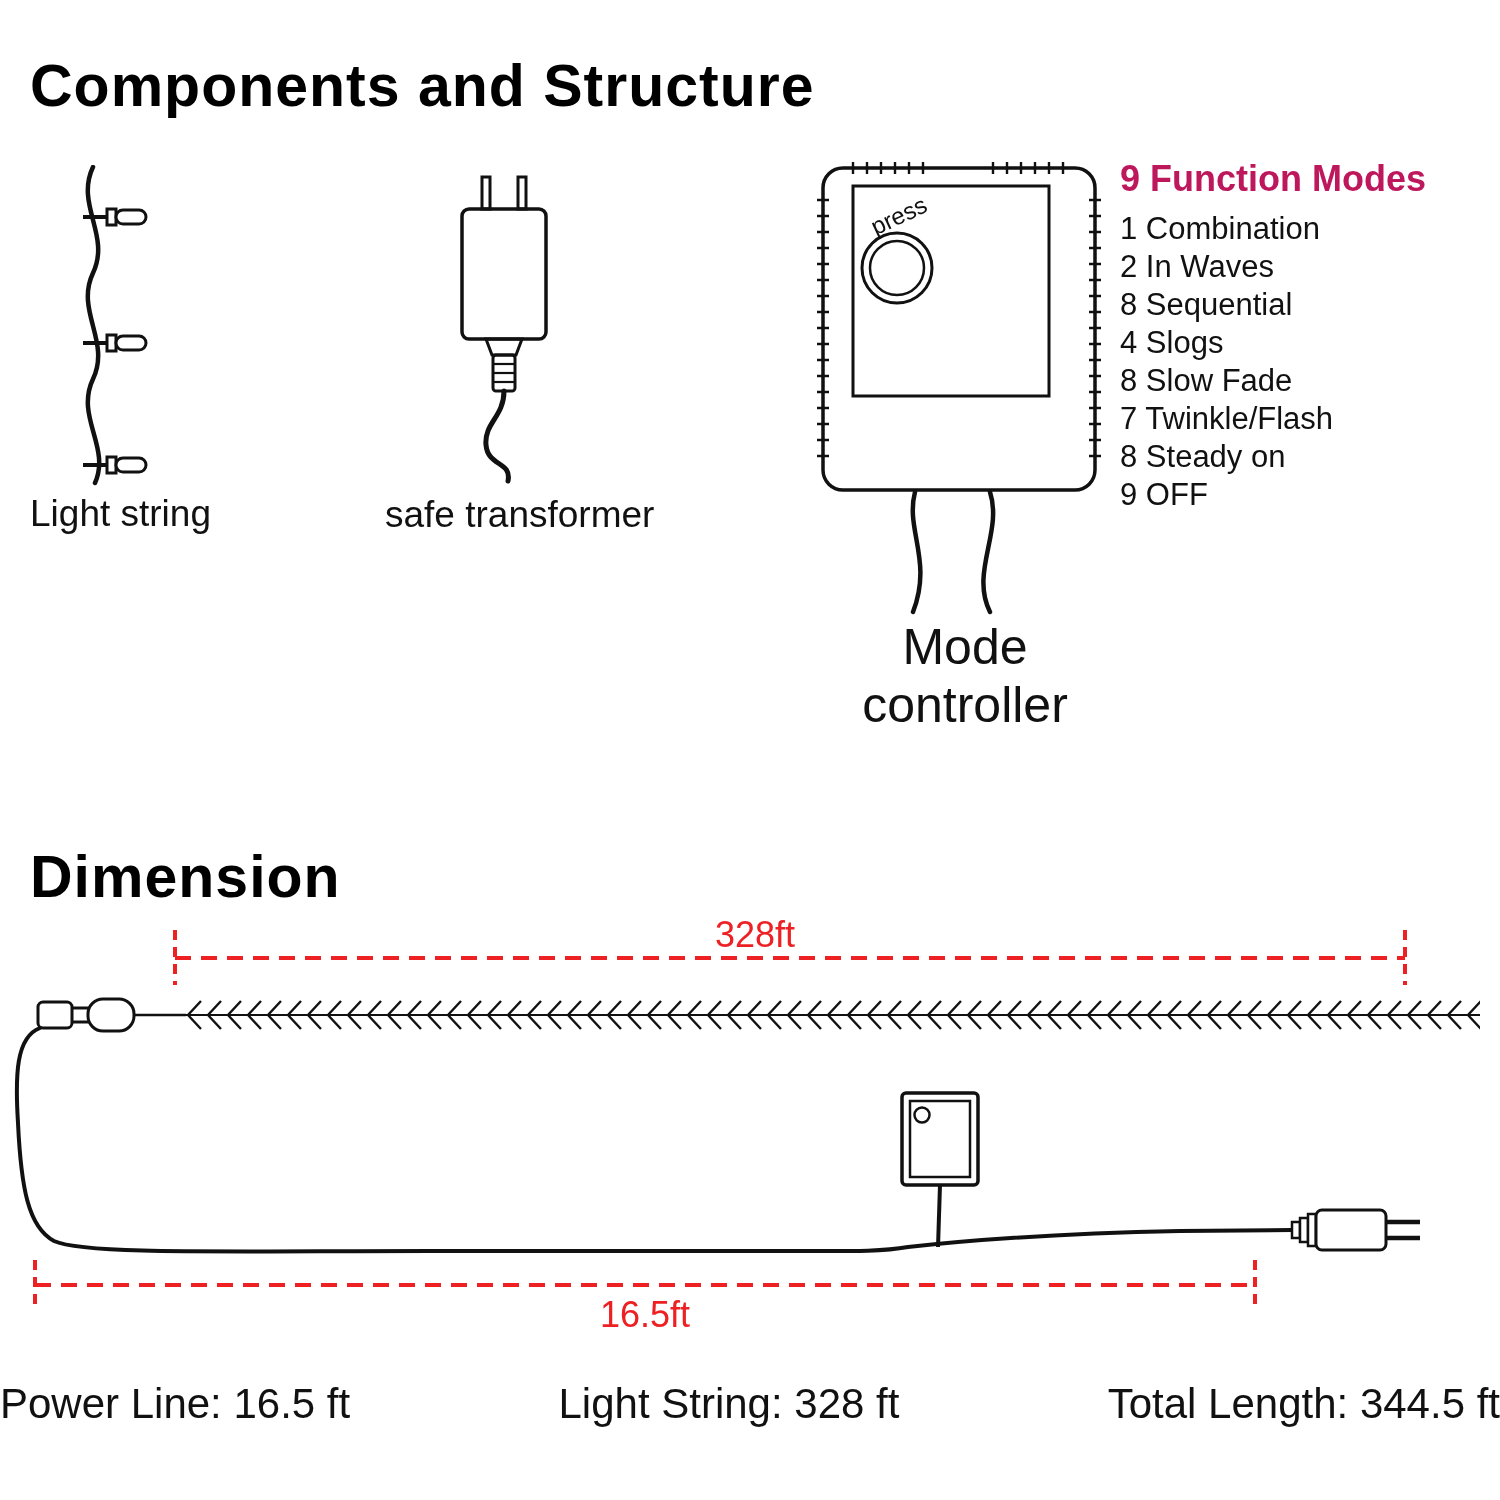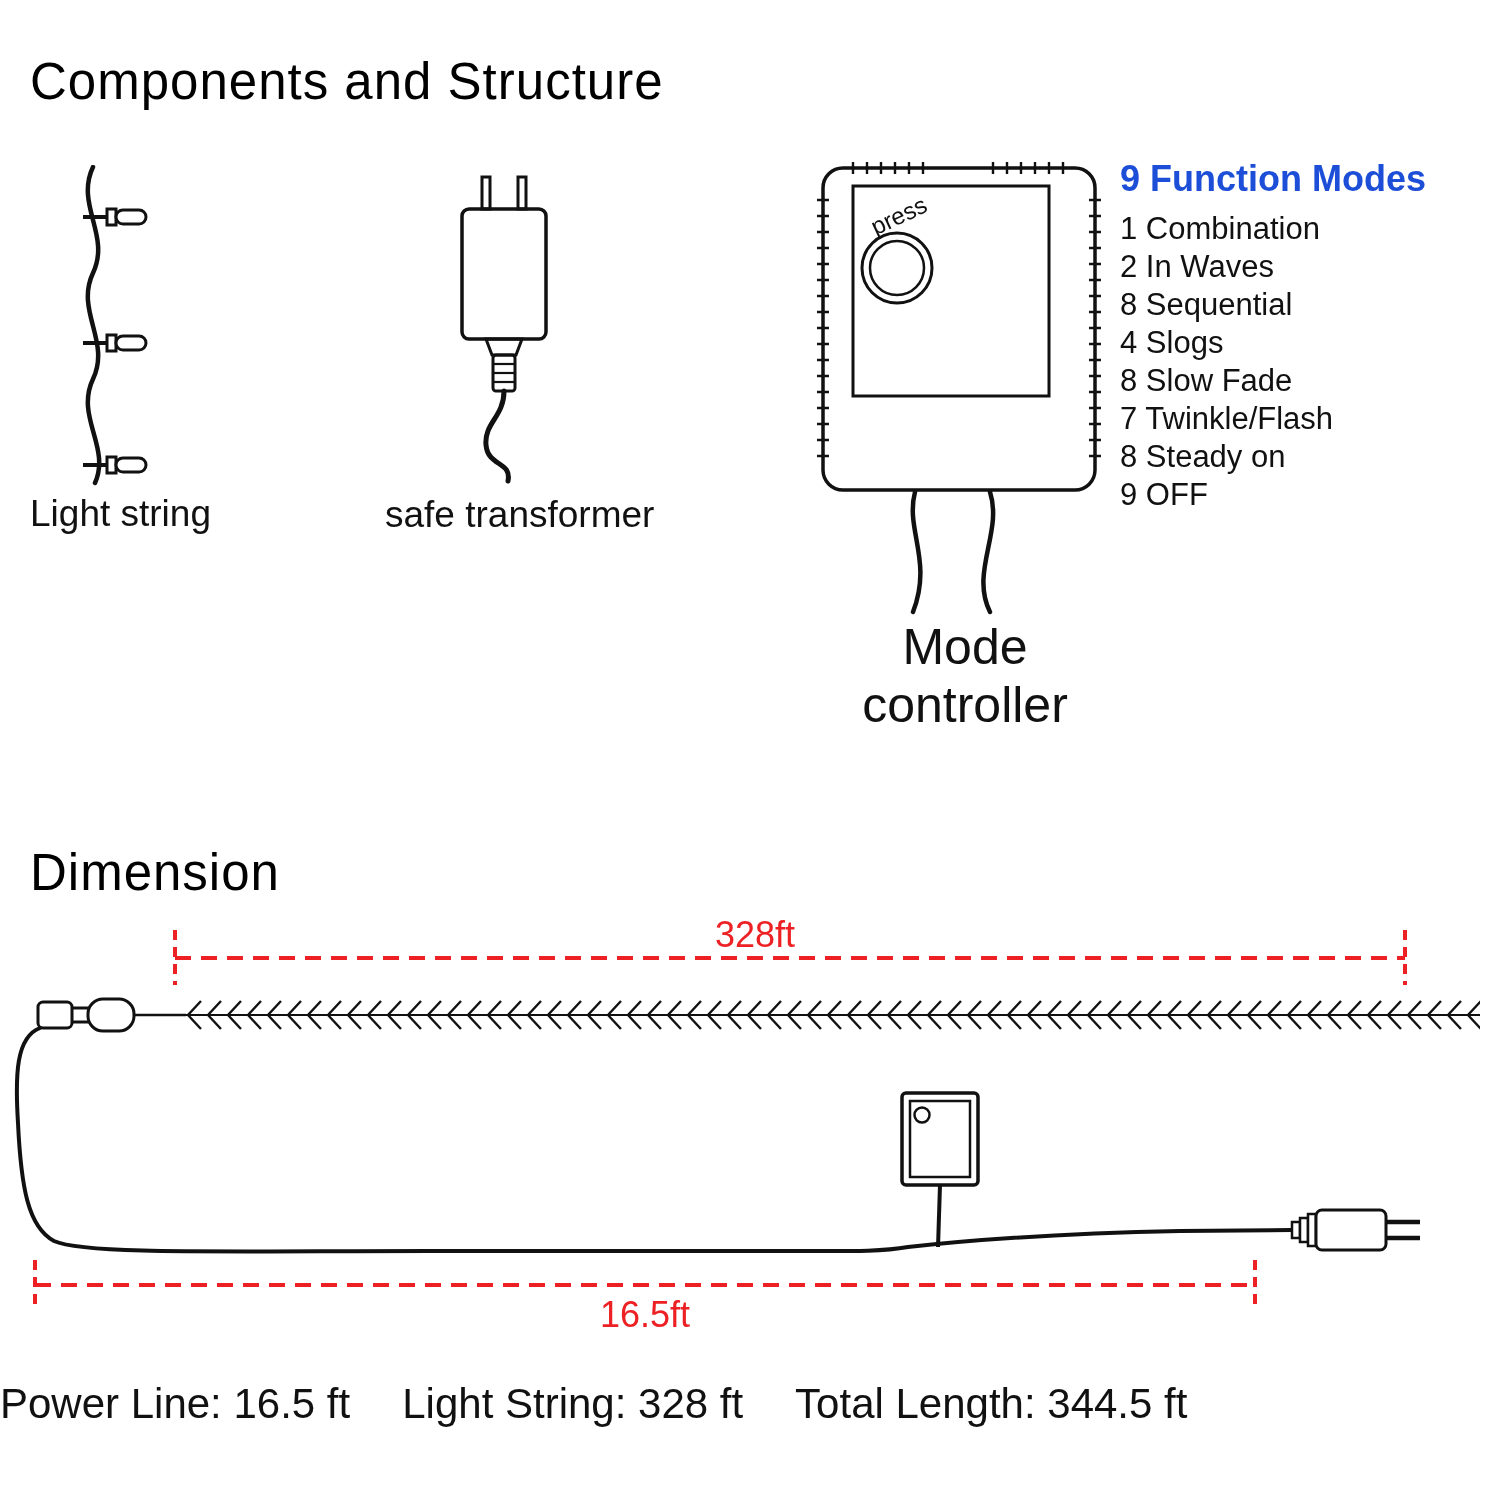--- a/index.html
+++ b/index.html
@@ -1,26 +1,26 @@
 <!DOCTYPE html>
 <html><head>
 <meta charset="utf-8">
 <style>
   html,body{margin:0;padding:0;background:#fff;}
   body{width:1500px;height:1500px;position:relative;overflow:hidden;
        font-family:"Liberation Sans","DejaVu Sans",sans-serif;color:#111;}
   .abs{position:absolute;}
-  .h1{font-size:51px;font-weight:400;letter-spacing:1px;color:#000;white-space:nowrap;}
+  .h1{font-size:59px;font-weight:700;letter-spacing:1px;color:#000;white-space:nowrap;}
   .label{font-size:37px;color:#111;white-space:nowrap;}
   .label-2line{font-size:37px;line-height:49px;color:#111;white-space:nowrap;}
   .controller-label{font-size:50px;color:#111;text-align:center;width:320px;}
   .modes{width:380px;}
-  .modes-title{font-size:36px;font-weight:700;color:#1d4ed8;margin-bottom:10px;white-space:nowrap;}
+  .modes-title{font-size:36px;font-weight:700;color:#be185d;margin-bottom:10px;white-space:nowrap;}
   .mode-item{font-size:31px;line-height:38px;color:#111;white-space:nowrap;}
-  .summary{width:1500px;display:flex;justify-content:flex-start;gap:52px;
+  .summary{width:1500px;display:flex;justify-content:space-between;gap:68px;
            font-size:42px;color:#111;white-space:nowrap;}
   svg{display:block;}
   svg text{font-family:"Liberation Sans","DejaVu Sans",sans-serif;}
   .redtext{fill:#ed2024;font-size:36px;}
 </style>
 </head>
 <body>
 
 <div class="abs h1" style="left:30px;top:52px;">Components and Structure</div>
 

